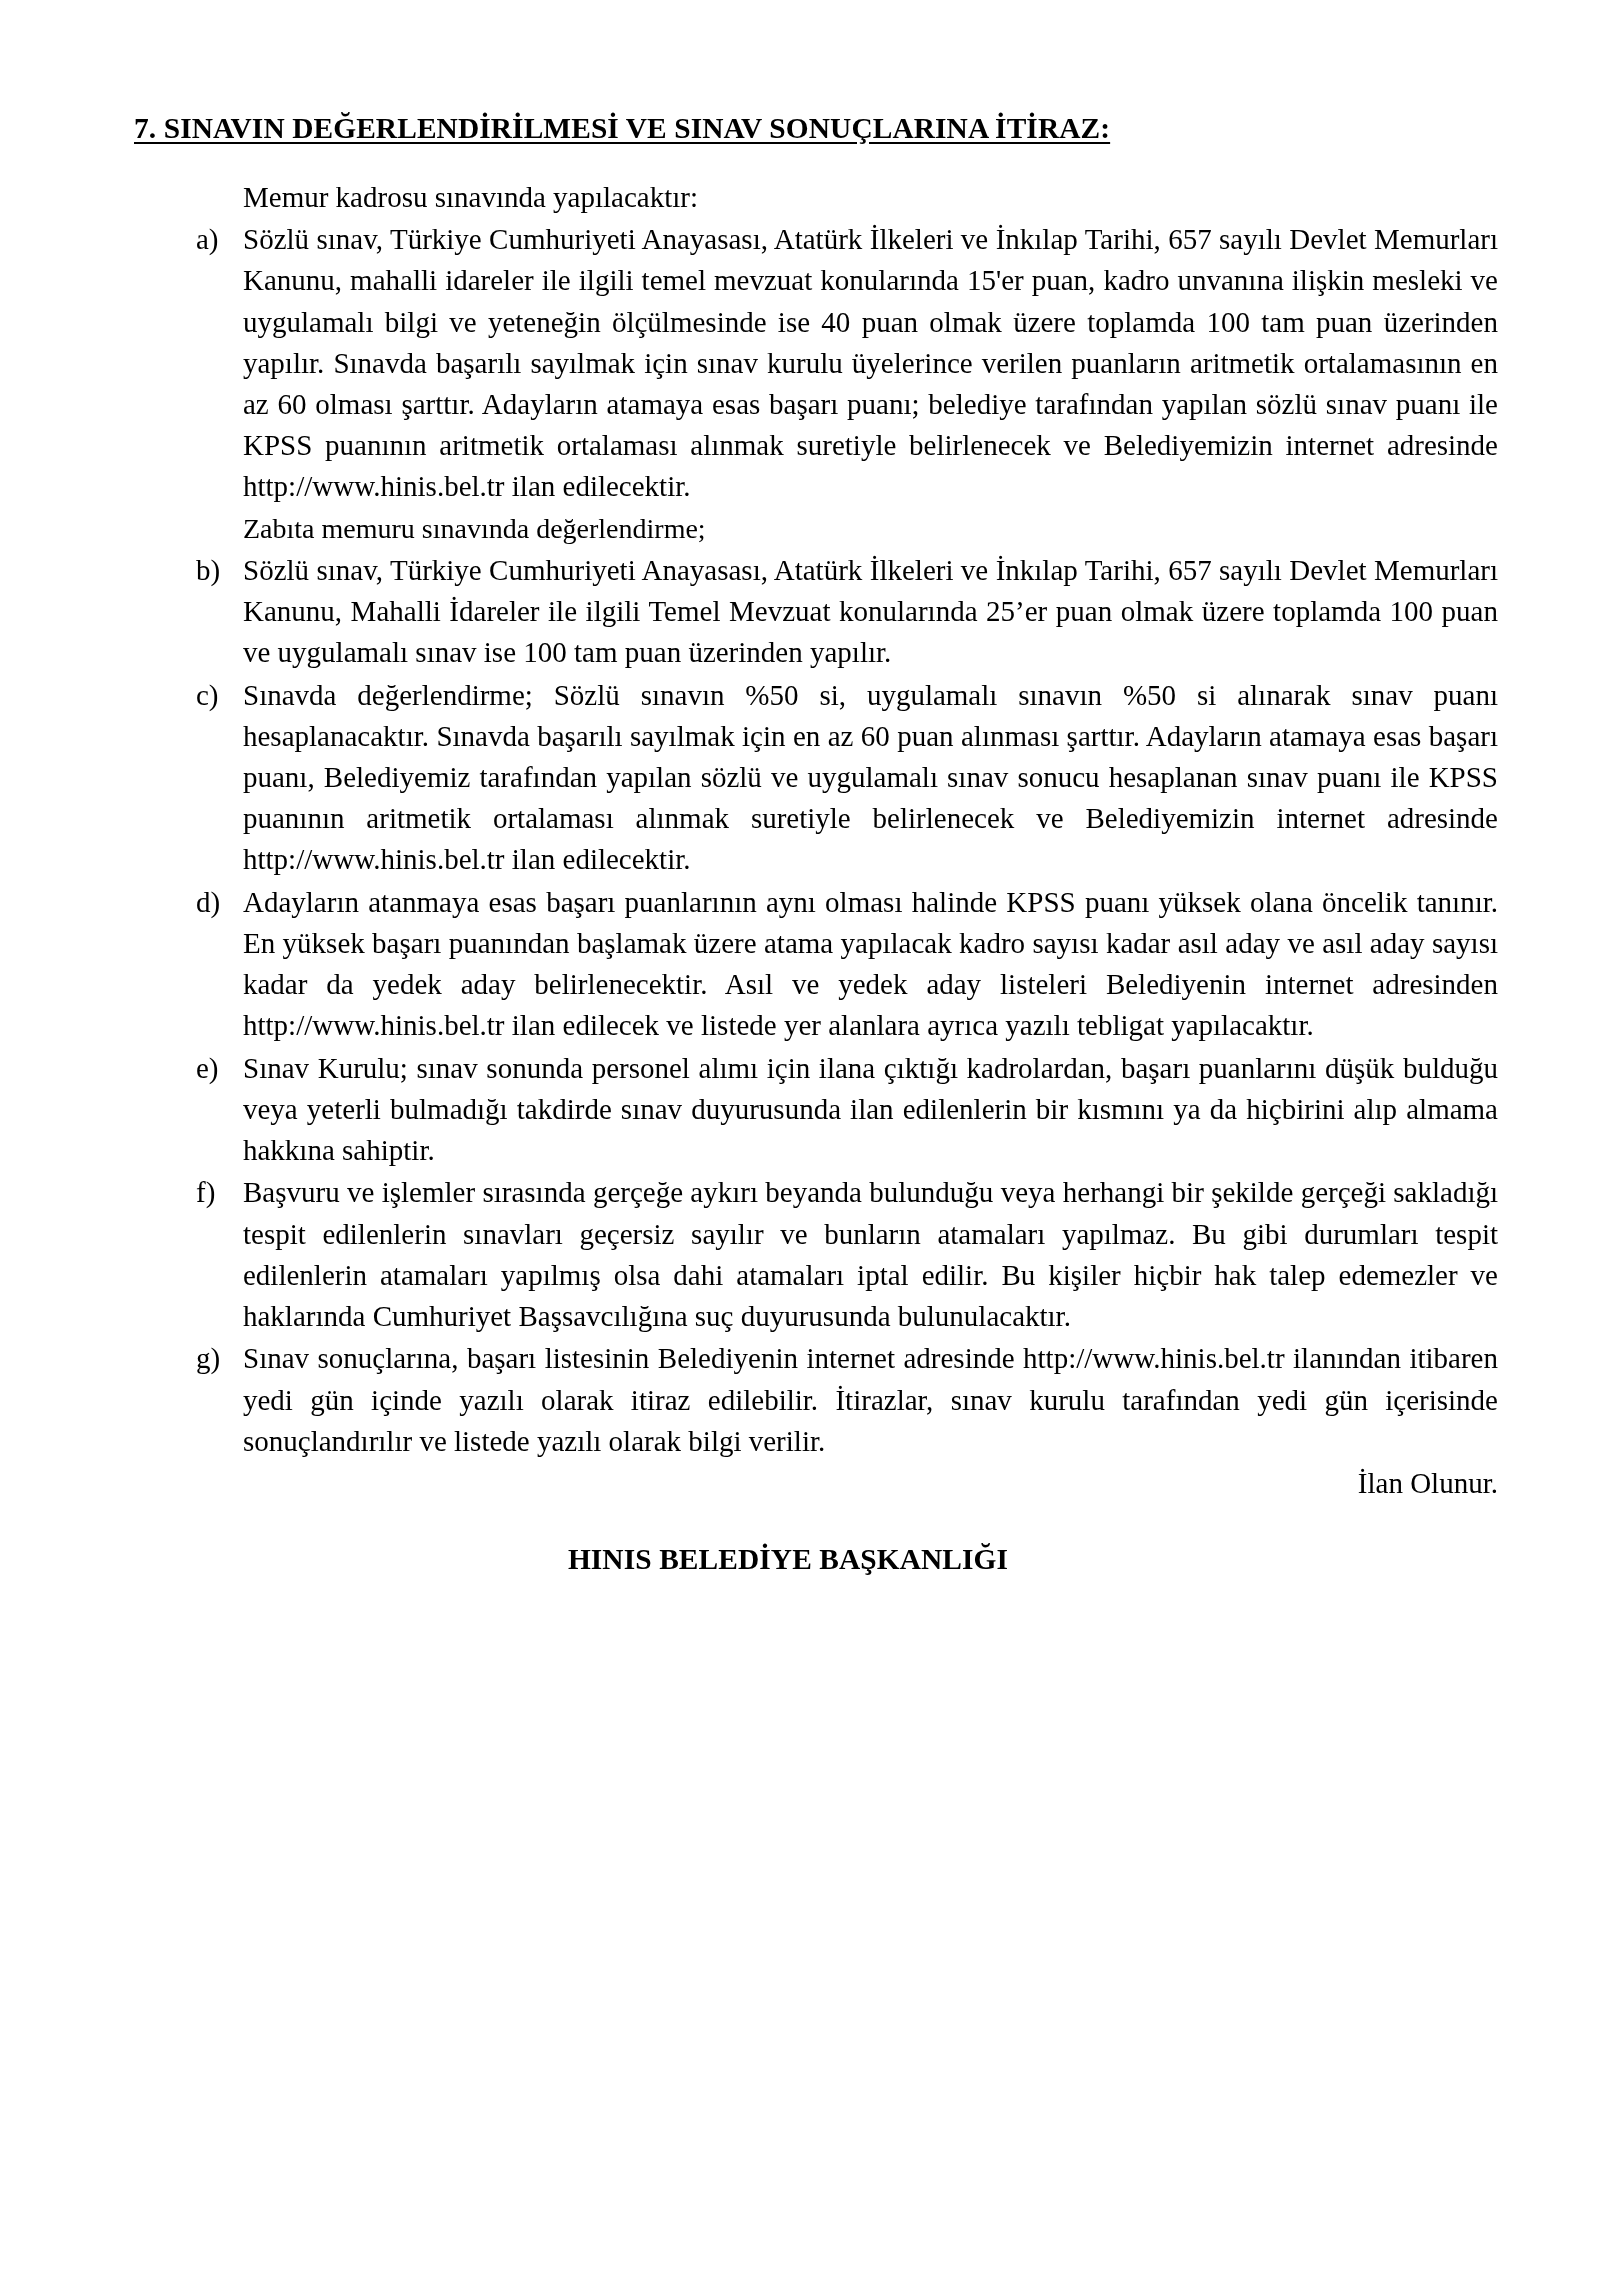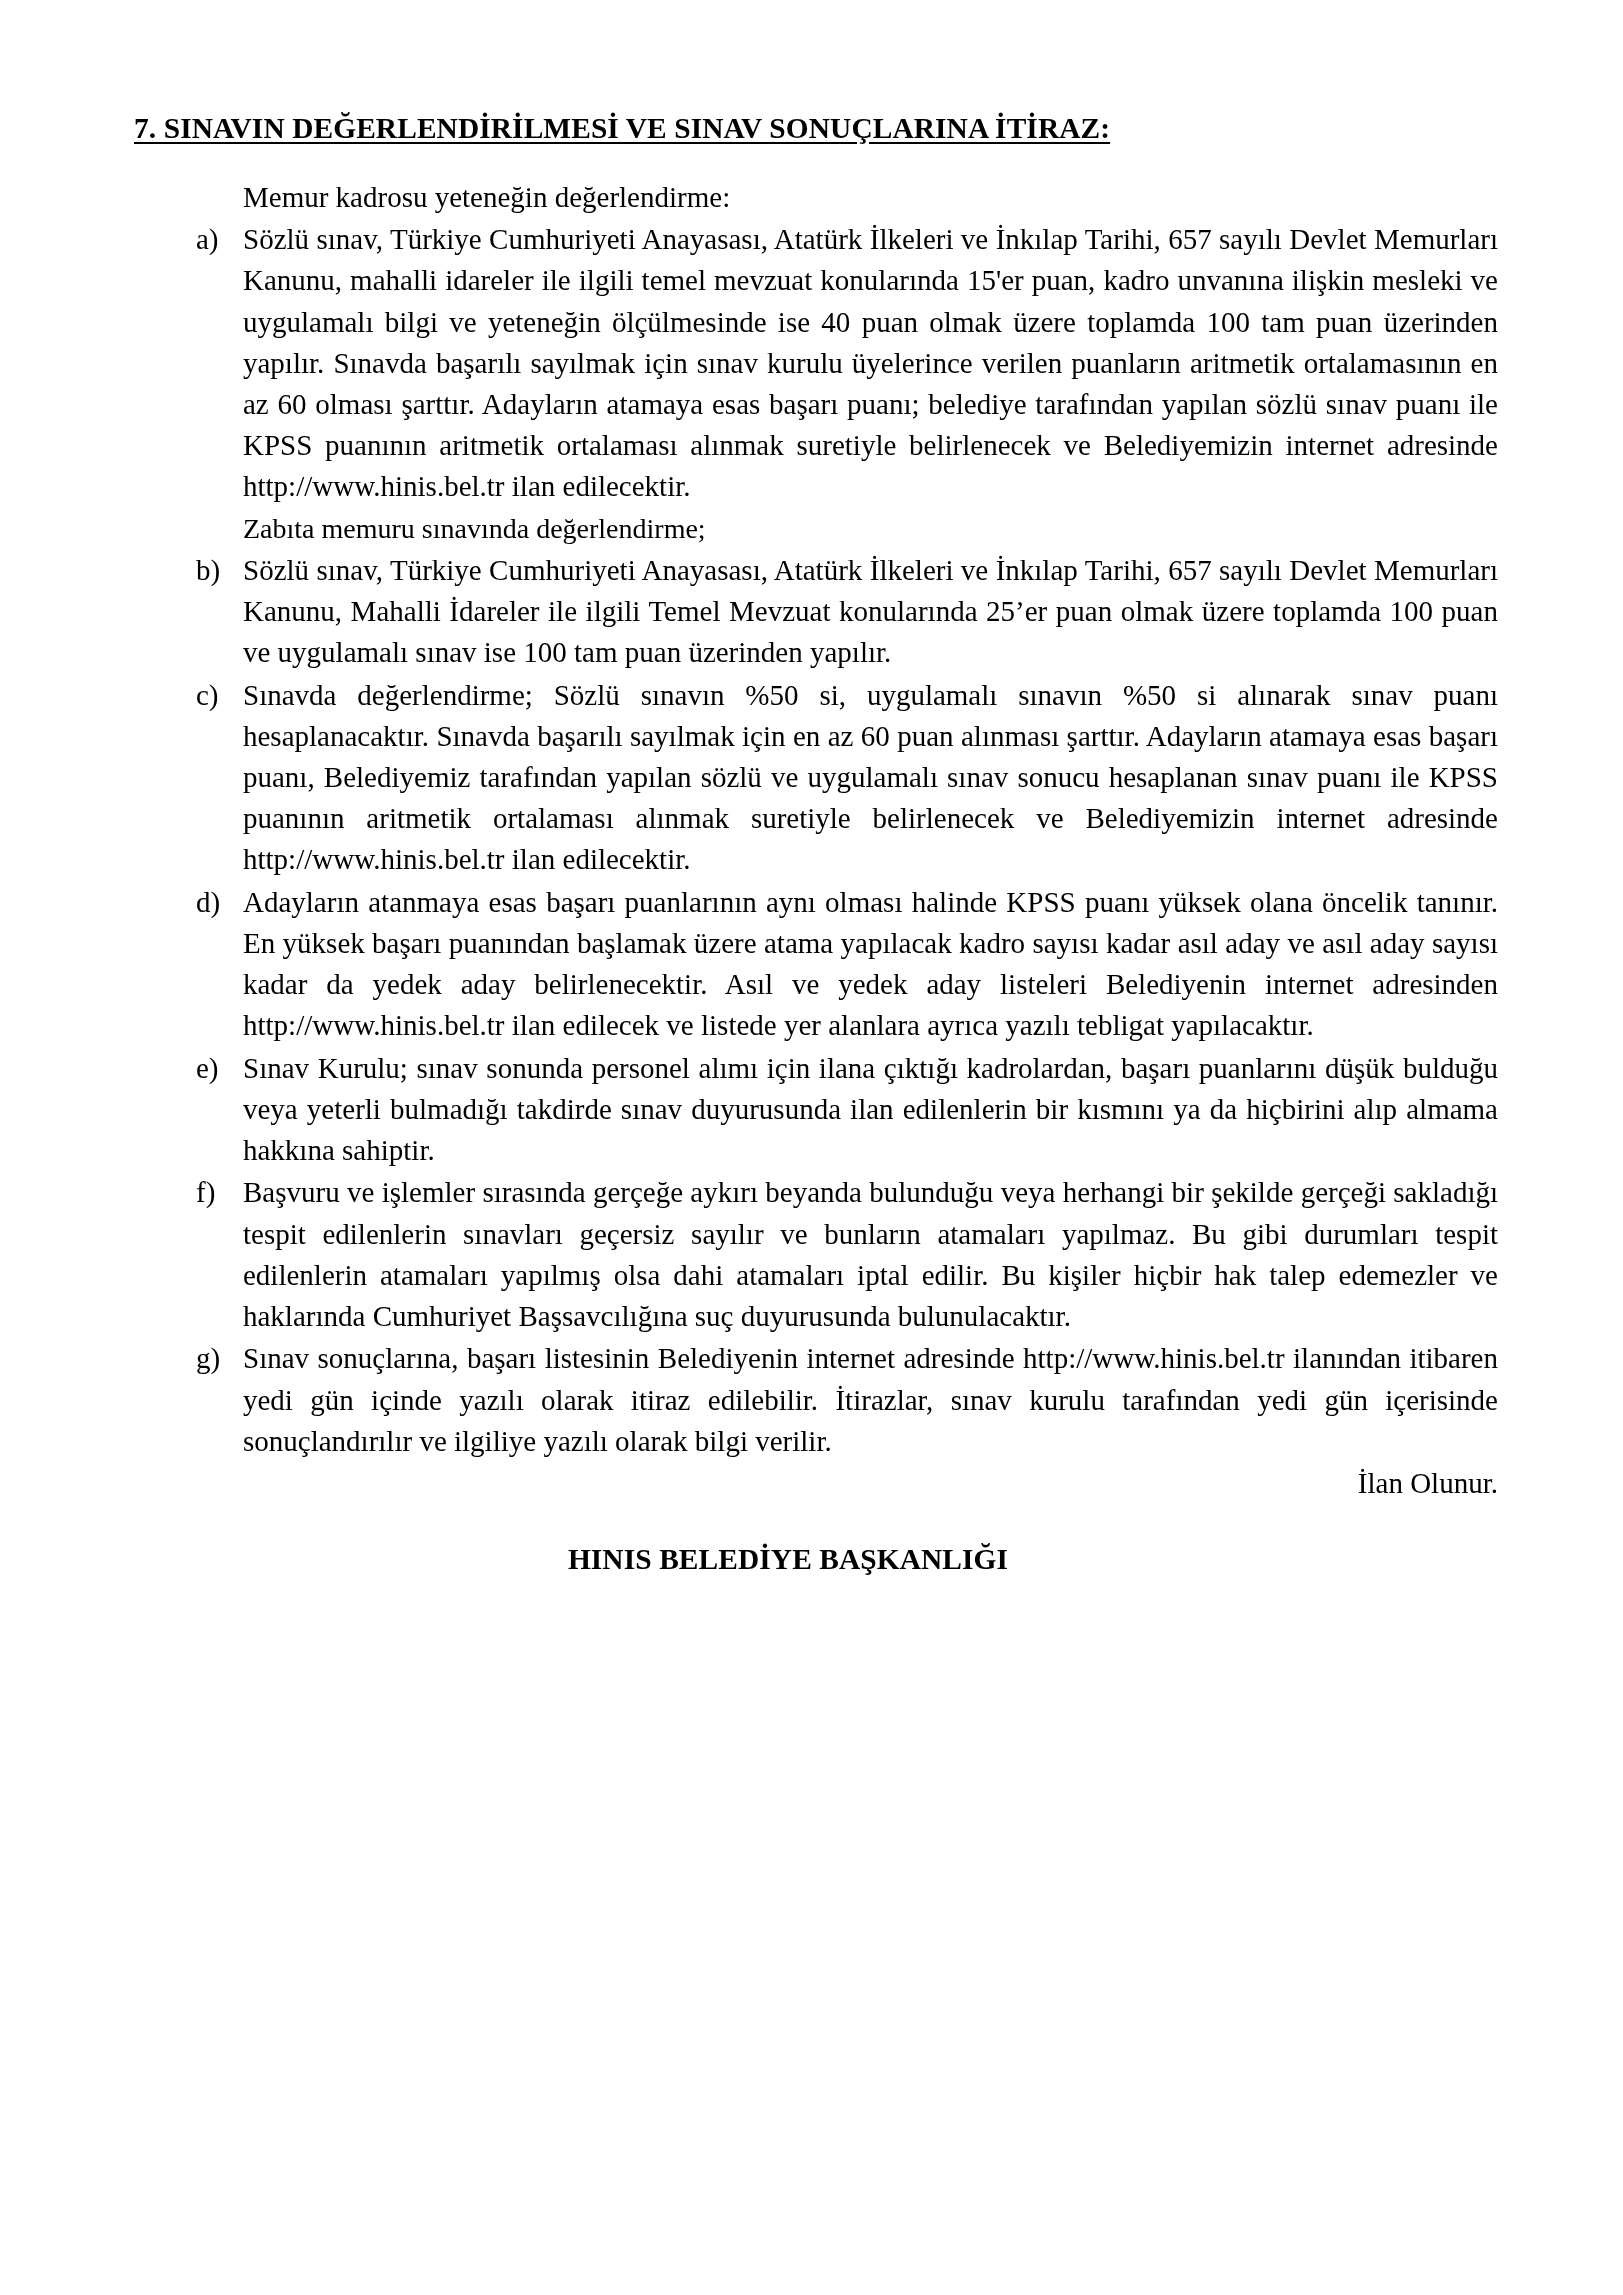--- a/index.html
+++ b/index.html
@@ -92,21 +92,21 @@
   }
 </style>
 </head>
 <body>
 
 <div class="page">
   <div class="content">
 
     <div class="doc-heading">7. SINAVIN DEĞERLENDİRİLMESİ VE SINAV SONUÇLARINA İTİRAZ:</div>
 
-    <div class="lead-line">Memur kadrosu yeteneğin değerlendirme:</div>
+    <div class="lead-line">Memur kadrosu sınavında yapılacaktır:</div>
 
     <div class="list">
       <div class="list-item">
         <span class="marker">a)</span>
         <span class="body">Sözlü sınav, Türkiye Cumhuriyeti Anayasası, Atatürk İlkeleri ve İnkılap Tarihi, 657 sayılı Devlet Memurları Kanunu, mahalli idareler ile ilgili temel mevzuat konularında 15'er puan, kadro unvanına ilişkin mesleki ve uygulamalı bilgi ve yeteneğin ölçülmesinde ise 40 puan olmak üzere toplamda 100 tam puan üzerinden yapılır. Sınavda başarılı sayılmak için sınav kurulu üyelerince verilen puanların aritmetik ortalamasının en az 60 olması şarttır. Adayların atamaya esas başarı puanı; belediye tarafından yapılan sözlü sınav puanı ile KPSS puanının aritmetik ortalaması alınmak suretiyle belirlenecek ve Belediyemizin internet adresinde http://www.hinis.bel.tr ilan edilecektir.</span>
       </div>
     </div>
 
     <div class="plain-line">Zabıta memuru sınavında değerlendirme;</div>
 
@@ -126,21 +126,21 @@
       <div class="list-item">
         <span class="marker">e)</span>
         <span class="body">Sınav Kurulu; sınav sonunda personel alımı için ilana çıktığı kadrolardan, başarı puanlarını düşük bulduğu veya yeterli bulmadığı takdirde sınav duyurusunda ilan edilenlerin bir kısmını ya da hiçbirini alıp almama hakkına sahiptir.</span>
       </div>
       <div class="list-item">
         <span class="marker">f)</span>
         <span class="body">Başvuru ve işlemler sırasında gerçeğe aykırı beyanda bulunduğu veya herhangi bir şekilde gerçeği sakladığı tespit edilenlerin sınavları geçersiz sayılır ve bunların atamaları yapılmaz. Bu gibi durumları tespit edilenlerin atamaları yapılmış olsa dahi atamaları iptal edilir. Bu kişiler hiçbir hak talep edemezler ve haklarında Cumhuriyet Başsavcılığına suç duyurusunda bulunulacaktır.</span>
       </div>
       <div class="list-item">
         <span class="marker">g)</span>
-        <span class="body">Sınav sonuçlarına, başarı listesinin Belediyenin internet adresinde http://www.hinis.bel.tr ilanından itibaren yedi gün içinde yazılı olarak itiraz edilebilir. İtirazlar, sınav kurulu tarafından yedi gün içerisinde sonuçlandırılır ve ilgiliye yazılı olarak bilgi verilir.</span>
+        <span class="body">Sınav sonuçlarına, başarı listesinin Belediyenin internet adresinde http://www.hinis.bel.tr ilanından itibaren yedi gün içinde yazılı olarak itiraz edilebilir. İtirazlar, sınav kurulu tarafından yedi gün içerisinde sonuçlandırılır ve listede yazılı olarak bilgi verilir.</span>
       </div>
     </div>
 
     <div class="closing-line">İlan Olunur.</div>
 
     <div class="signature">HINIS BELEDİYE BAŞKANLIĞI</div>
 
   </div>
 </div>
 

